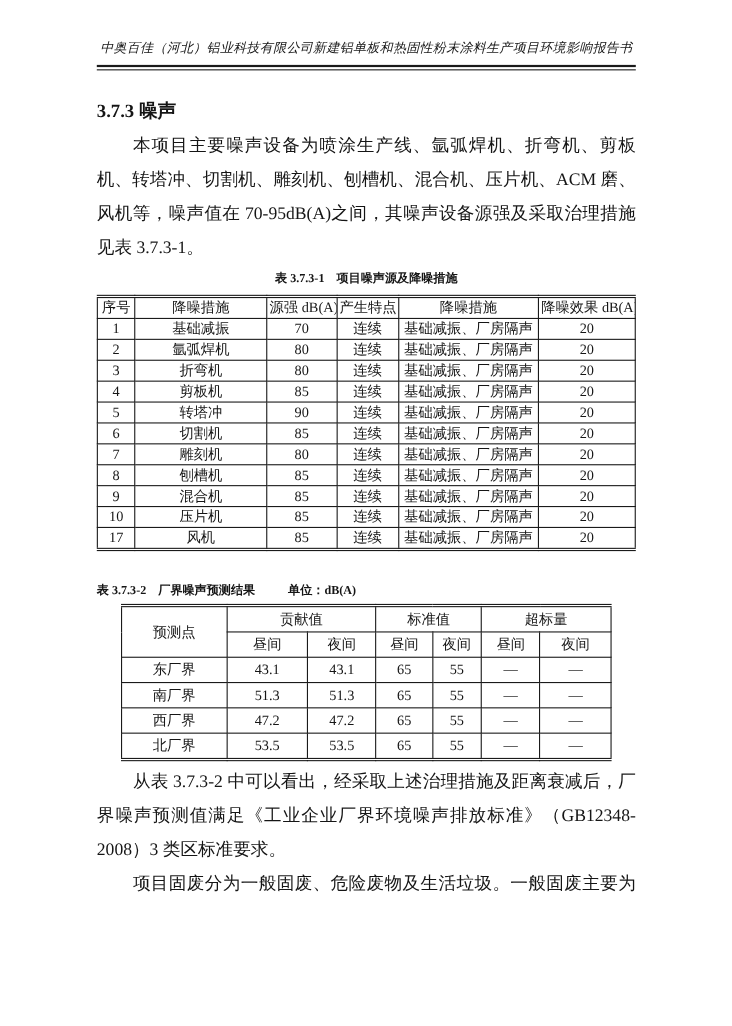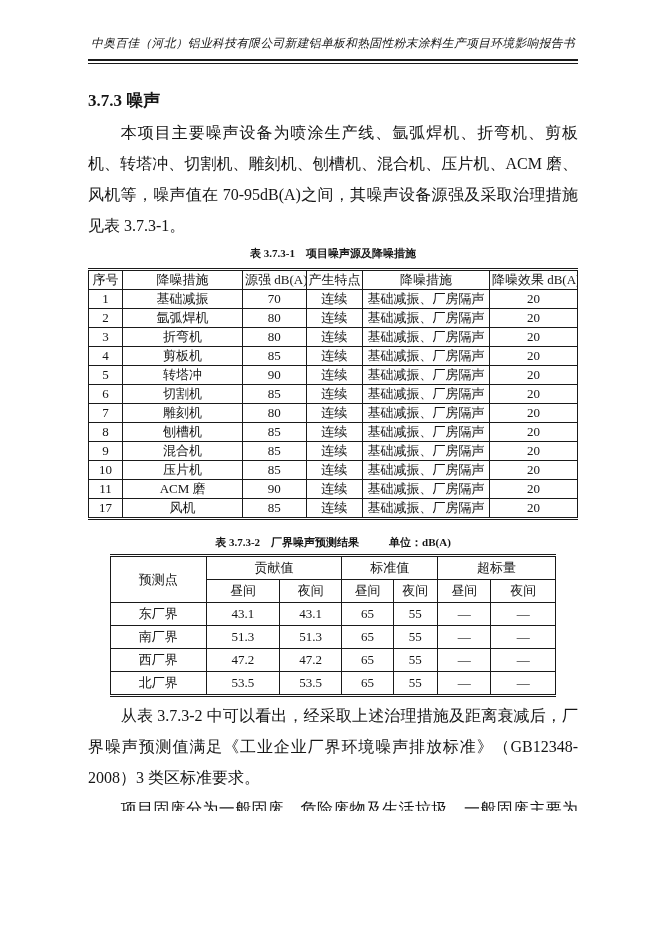--- a/index.html
+++ b/index.html
@@ -49,23 +49,23 @@
   }
   .table-caption {
     margin-top: 3px;
     font-size: 11px;
     line-height: 19px;
     font-weight: bold;
     text-align: center;
   }
   .caption-flex {
     display: flex;
-    justify-content: center;
+    justify-content: flex-start;
     gap: 30px;
-    margin-top: 13px;
+    margin-top: 27px;
   }
   table { border-collapse: collapse; table-layout: fixed; }
   .t1 {
     width: 100%;
     margin-top: 5px;
     font-size: 13px;
     border-top: 3px double #1a1a1a;
     border-bottom: 3px double #1a1a1a;
   }
   .t1 th, .t1 td {
@@ -217,28 +217,20 @@
             <td>混合机</td>
             <td>85</td>
             <td>连续</td>
             <td>基础减振、厂房隔声</td>
             <td>20</td>
           </tr>
           <tr>
             <td>10</td>
             <td>压片机</td>
             <td>85</td>
-            <td>连续</td>
-            <td>基础减振、厂房隔声</td>
-            <td>20</td>
-          </tr>
-          <tr>
-            <td>11</td>
-            <td>ACM 磨</td>
-            <td>90</td>
             <td>连续</td>
             <td>基础减振、厂房隔声</td>
             <td>20</td>
           </tr>
           <tr>
             <td>17</td>
             <td>风机</td>
             <td>85</td>
             <td>连续</td>
             <td>基础减振、厂房隔声</td>

